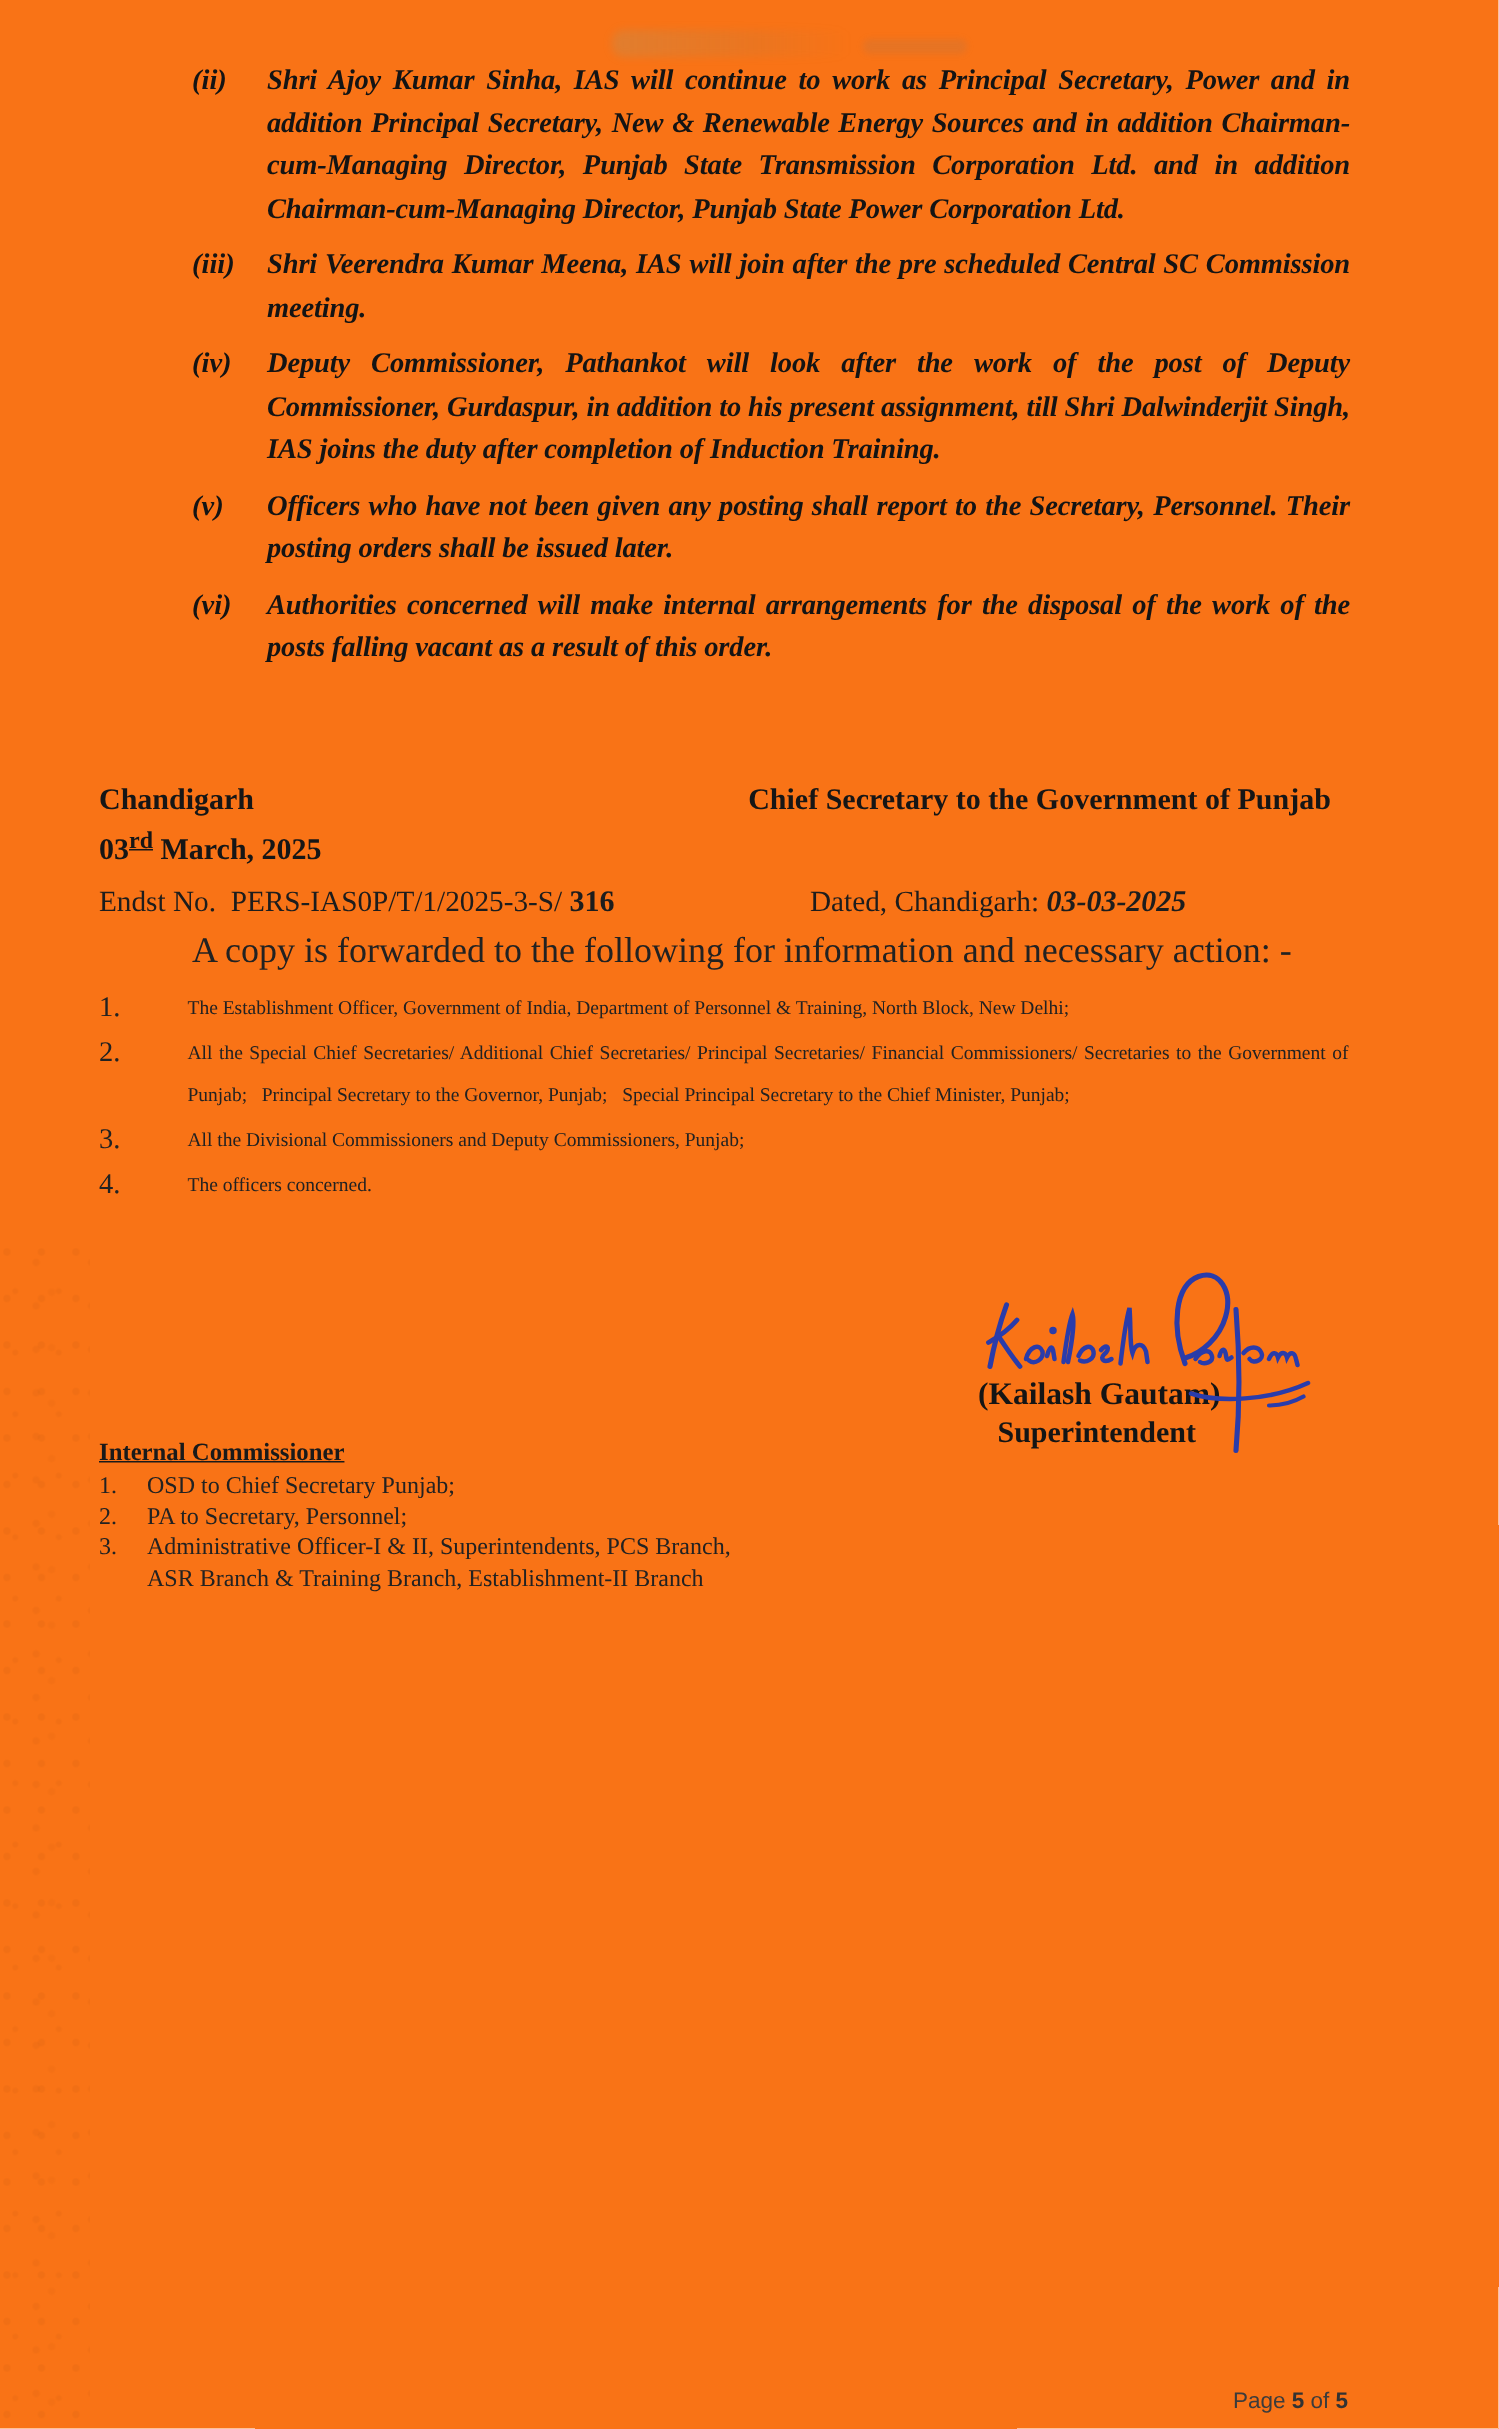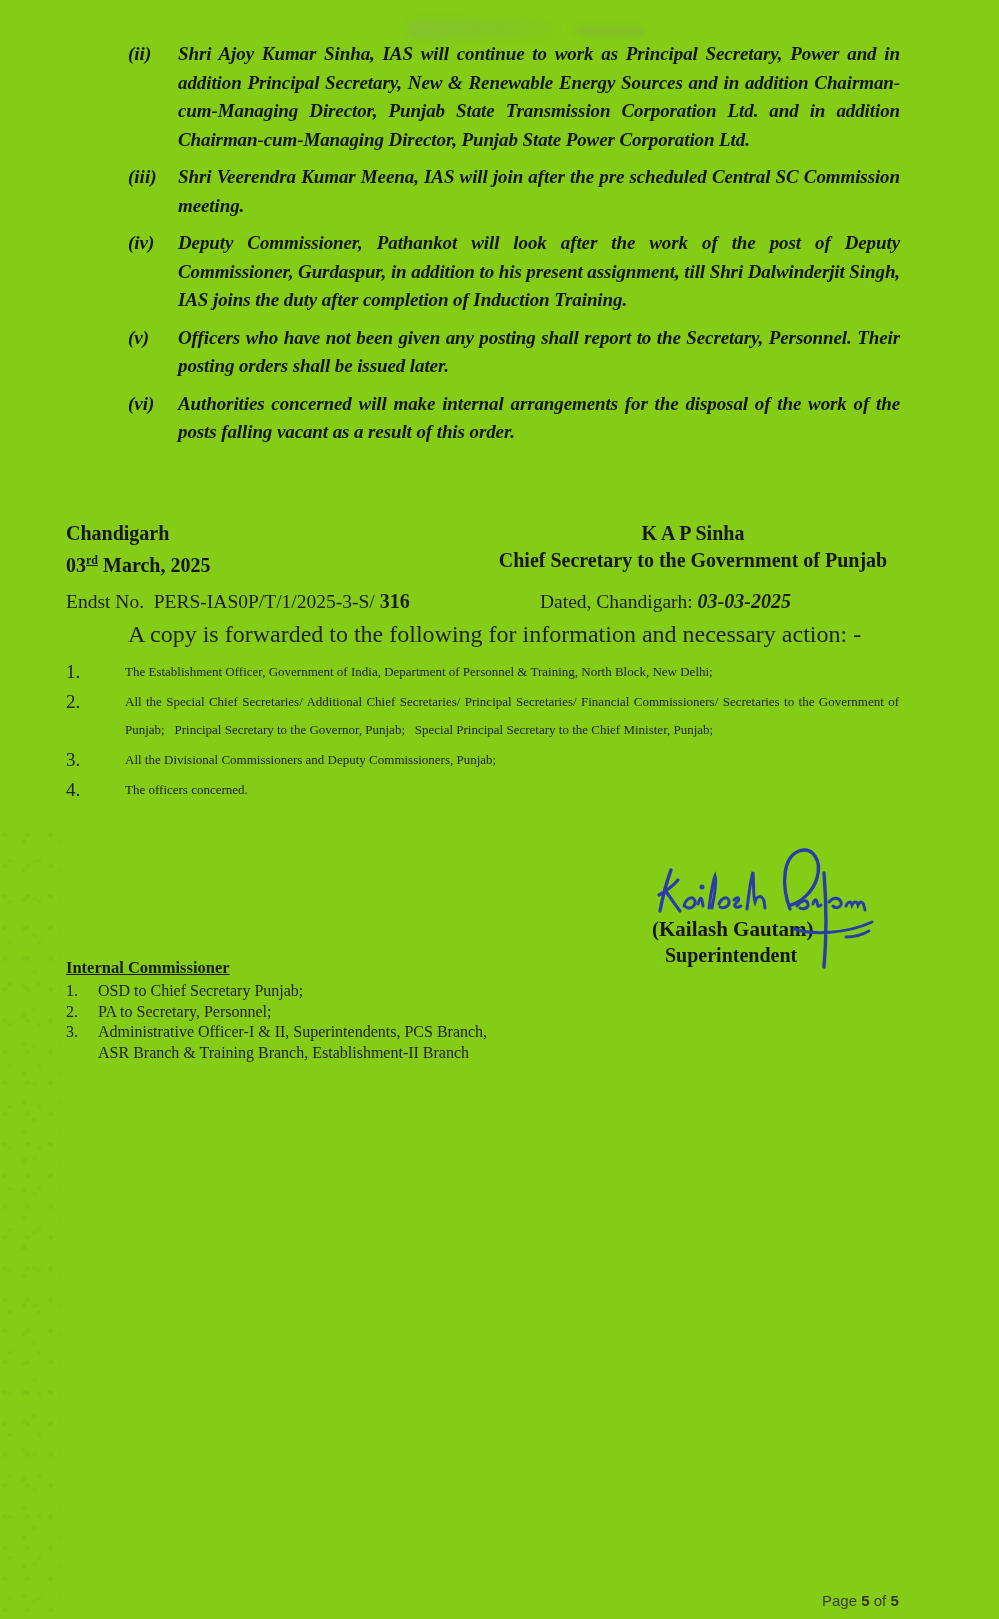--- a/index.html
+++ b/index.html
@@ -1,18 +1,18 @@
 <!DOCTYPE html>
 <html><head>
 <meta charset="utf-8">
 <style>
   html,body{margin:0;padding:0;background:#ffffff;}
   .page{
     position:relative;width:999px;height:1619px;overflow:hidden;
-    background:#84cc16;
+    background:#f97316;
     font-family:"Liberation Serif", serif;color:#1f1f1f;
   }
   
   .artifact-top{
     position:absolute;left:408px;top:20px;width:160px;height:18px;
     background:linear-gradient(90deg, rgba(140,165,135,0.22), rgba(120,140,120,0.10) 60%, transparent);
     border-radius:8px;filter:blur(3px);
   }
   .artifact-top2{
     position:absolute;left:575px;top:26px;width:70px;height:10px;
@@ -33,21 +33,21 @@
   .clause-label{
     flex:0 0 50px;font-weight:700;font-style:italic;
     font-size:19px;line-height:28.5px;color:#141414;
   }
   .clause-text{
     flex:1;text-align:justify;font-weight:700;font-style:italic;
     font-size:19px;line-height:28.5px;color:#141414;letter-spacing:-0.1px;
   }
   
   .place-date{position:absolute;top:520px;left:66px;font-weight:700;font-size:20px;line-height:27px;color:#161616;}
-  .place-date sup{font-size:12px;text-decoration:underline;}
+  .place-date sup{font-size:16px;text-decoration:underline;}
   .signatory{position:absolute;top:520px;left:483px;width:420px;text-align:center;font-weight:700;font-size:20px;line-height:27px;color:#161616;}
   
   .endst-line{position:absolute;top:590px;left:66px;width:840px;font-size:19.5px;color:#1d1d1d;}
   .endst-no b{font-size:20px;}
   .dated{position:absolute;left:474px;top:0;}
   .dated b{font-size:20px;font-style:italic;}
   .copy-note{position:absolute;top:621px;left:128px;font-size:24px;color:#222;}
   .recipients{position:absolute;top:658px;left:66px;width:833px;}
   .recipient{display:flex;margin-bottom:2px;}
   .recipient .num{flex:0 0 59px;font-size:19px;line-height:28px;color:#222;}
@@ -101,21 +101,20 @@
       <div class="clause-text">Authorities concerned will make internal arrangements for the disposal of the work of the posts falling vacant as a result of this order.</div>
     </div>
   </section>
 
   <div class="place-date">
     <div>Chandigarh</div>
     <div><span>03</span><sup>rd</sup><span> March, 2025</span></div>
   </div>
 
   <div class="signatory">
-    <div>K A P Sinha</div>
     <div>Chief Secretary to the Government of Punjab</div>
   </div>
 
   <div class="endst-line">
     <span class="endst-no"><span>Endst No.&nbsp; PERS-IAS0P/T/1/2025-3-S/ </span><b>316</b></span>
     <span class="dated"><span>Dated, Chandigarh: </span><b>03-03-2025</b></span>
   </div>
 
   <div class="copy-note">A copy is forwarded to the following for information and necessary action: -</div>
 

